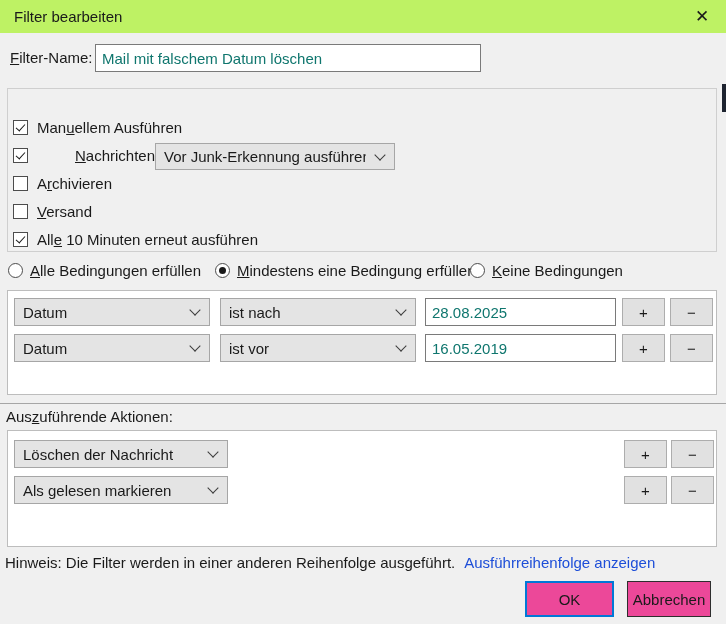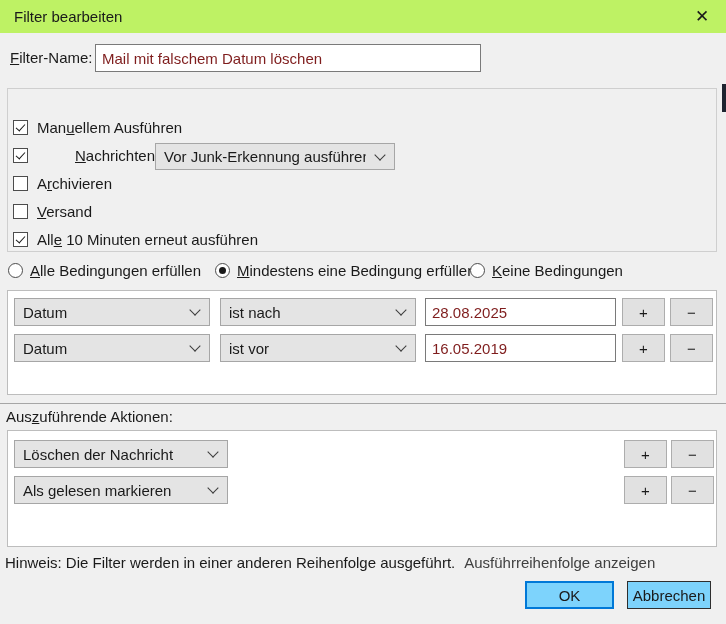--- a/index.html
+++ b/index.html
@@ -22,29 +22,29 @@
   .radio{width:15px;height:15px;border-radius:50%;background:#fff;border:1px solid #4c4c4c;
       box-sizing:border-box;position:relative;flex:none;margin-right:7px;}
   .radio.checked::after{content:"";position:absolute;left:3px;top:3px;width:7px;height:7px;
       border-radius:50%;background:#1a1a1a;}
   .dropdown{position:absolute;height:28px;background:#e4e4e4;border:1px solid #a6a6a6;box-sizing:border-box;
       display:flex;align-items:center;justify-content:space-between;padding:0 10px 0 8px;cursor:default;}
   .dd-text{white-space:nowrap;overflow:hidden;}
   .chev{width:7px;height:7px;border-left:1px solid #3c3c3c;border-bottom:1px solid #3c3c3c;
       transform:rotate(-45deg);margin-top:-4px;flex:none;margin-left:10px;}
   .tinput{position:absolute;height:28px;background:#fff;border:1px solid #7a7a7a;box-sizing:border-box;
-      padding:0 6px;font-family:"Liberation Sans",sans-serif;font-size:15px;color:#7f1d1d;}
+      padding:0 6px;font-family:"Liberation Sans",sans-serif;font-size:15px;color:#0f766e;}
   .small-btn{position:absolute;width:43px;height:28px;background:#e1e1e1;border:1px solid #adadad;
       box-sizing:border-box;display:flex;align-items:center;justify-content:center;font-size:15px;cursor:pointer;}
   .groupbox{position:absolute;border:1px solid #cfcfcf;box-sizing:border-box;}
   .whitebox{position:absolute;border:1px solid #bdbdbd;box-sizing:border-box;background:#ffffff;}
   .heading{position:absolute;font-weight:bold;}
   .divider{position:absolute;left:0;width:726px;height:0;border-top:1px solid #a6a6a6;}
-  .link{color:#404040;cursor:pointer;}
-  .btn{position:absolute;height:28px;background:#7dd3fc;box-sizing:border-box;display:flex;
+  .link{color:#1d4ed8;cursor:pointer;}
+  .btn{position:absolute;height:36px;background:#ec4899;box-sizing:border-box;display:flex;
       align-items:center;justify-content:center;font-size:15px;cursor:pointer;}
   .btn-default{border:2px solid #0078d7;}
   .btn-normal{border:1px solid #2e2e2e;}
   .edge-artifact{position:absolute;background:#1e2430;}
 </style>
 </head>
 <body>
 
 <div class="dialog">
 

